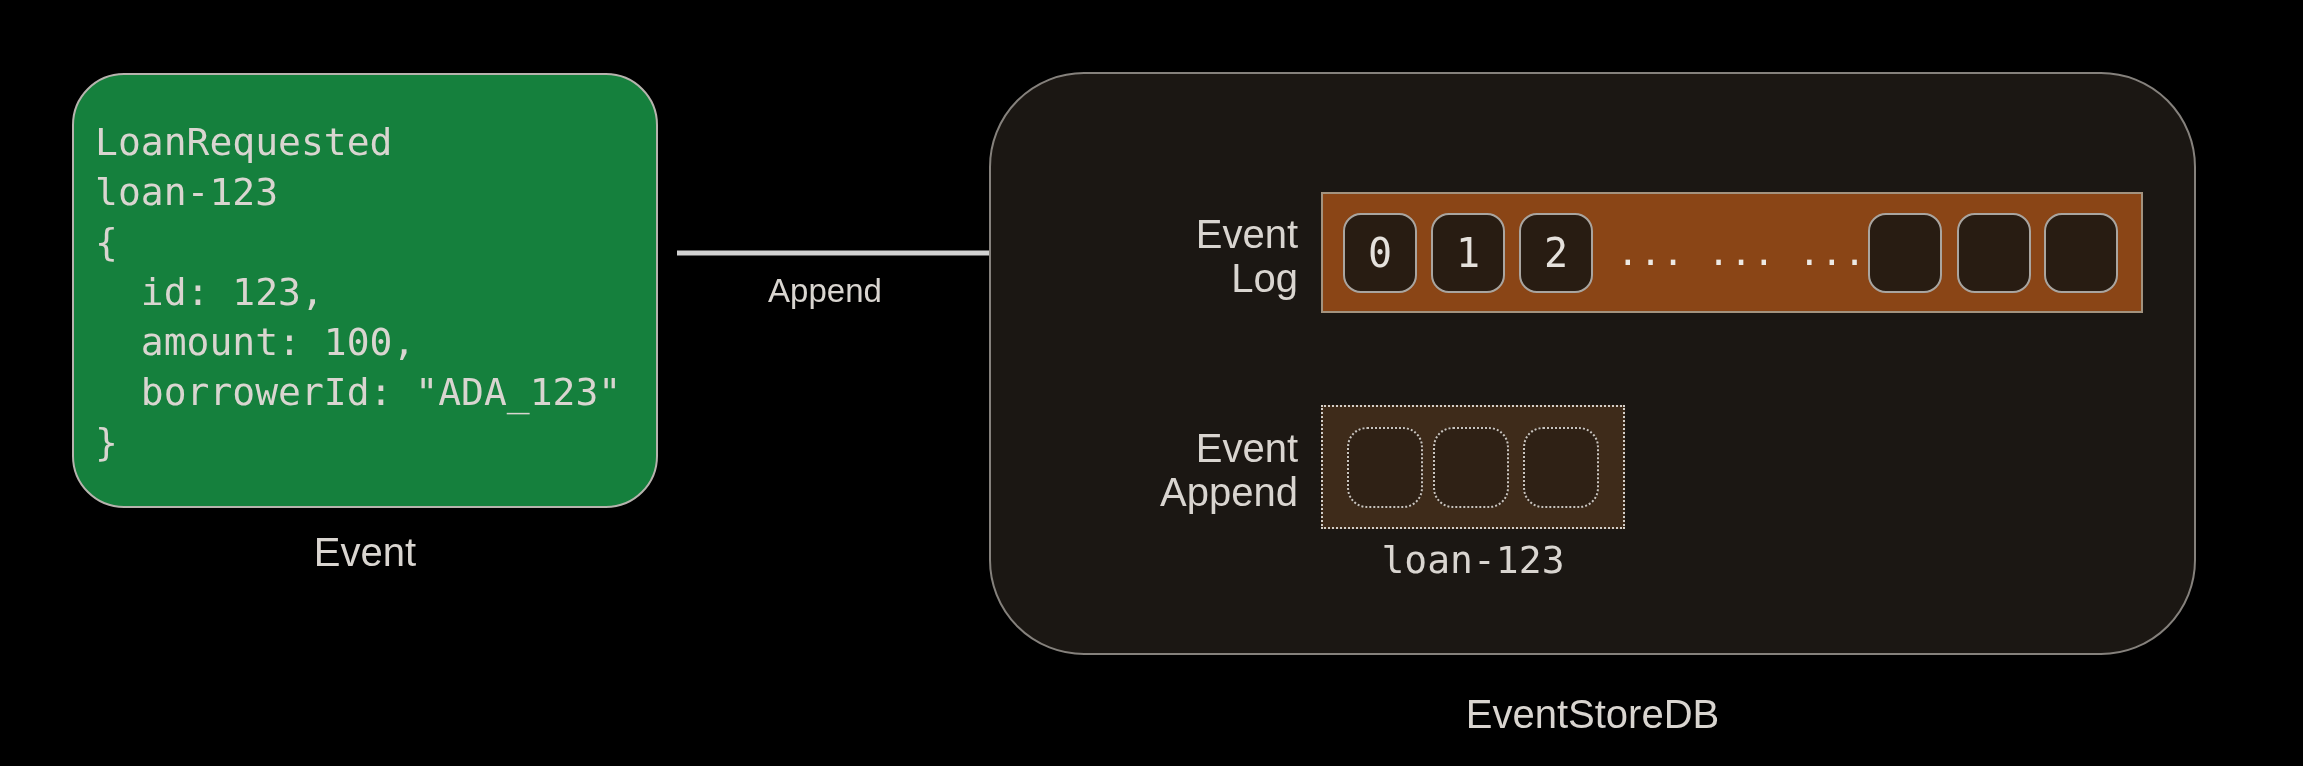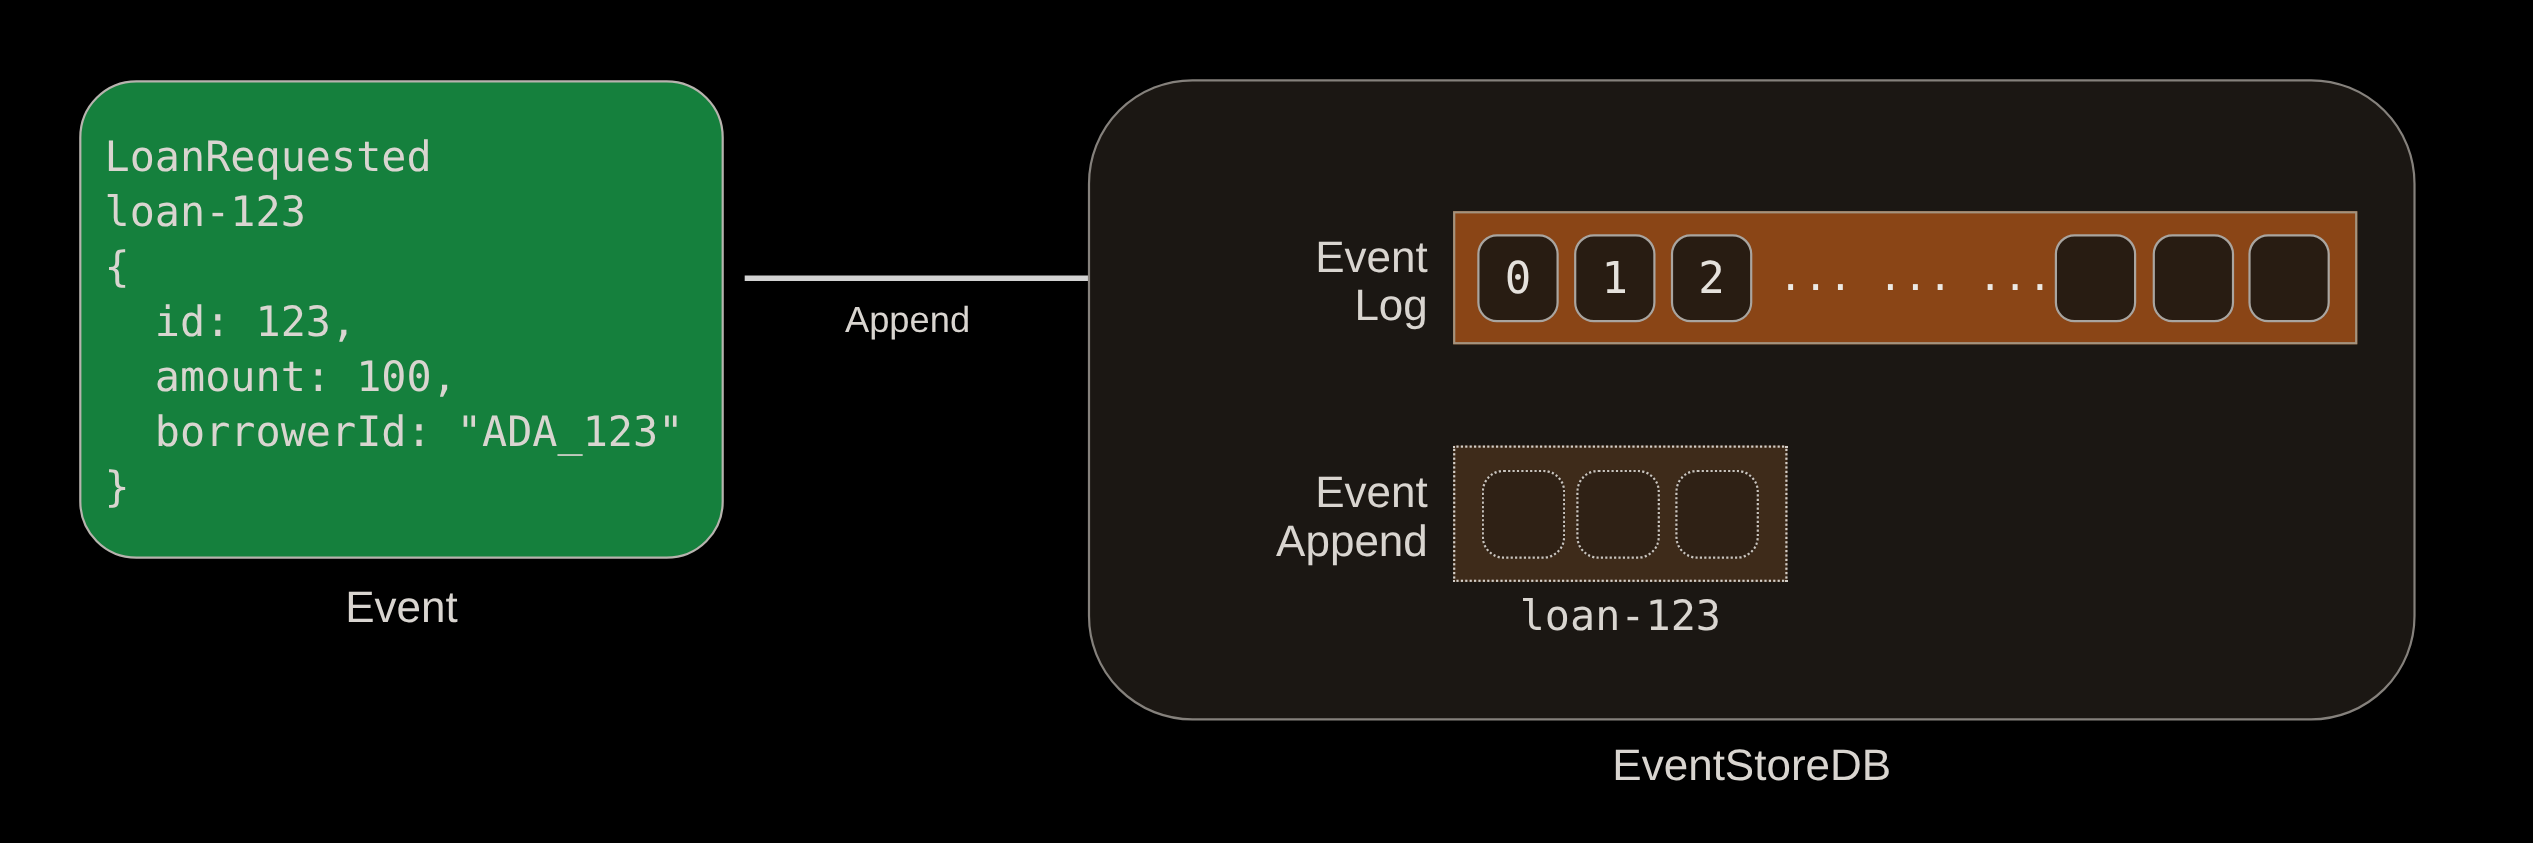--- a/index.html
+++ b/index.html
@@ -48,21 +48,21 @@
   
   .store-container {
     left: 989px; top: 72px;
     width: 1207px; height: 583px;
     box-sizing: border-box;
     background: #1b1713;
     border: 2px solid #85817c;
     border-radius: 95px;
   }
   .store-caption {
-    left: 989px; top: 674px; width: 1207px;
+    left: 989px; top: 692px; width: 1207px;
     text-align: center;
     font-size: 40px;
   }
 
   
   .log-bar {
     left: 1321px; top: 192px;
     width: 822px; height: 121px;
     box-sizing: border-box;
     background: #8a4516;

